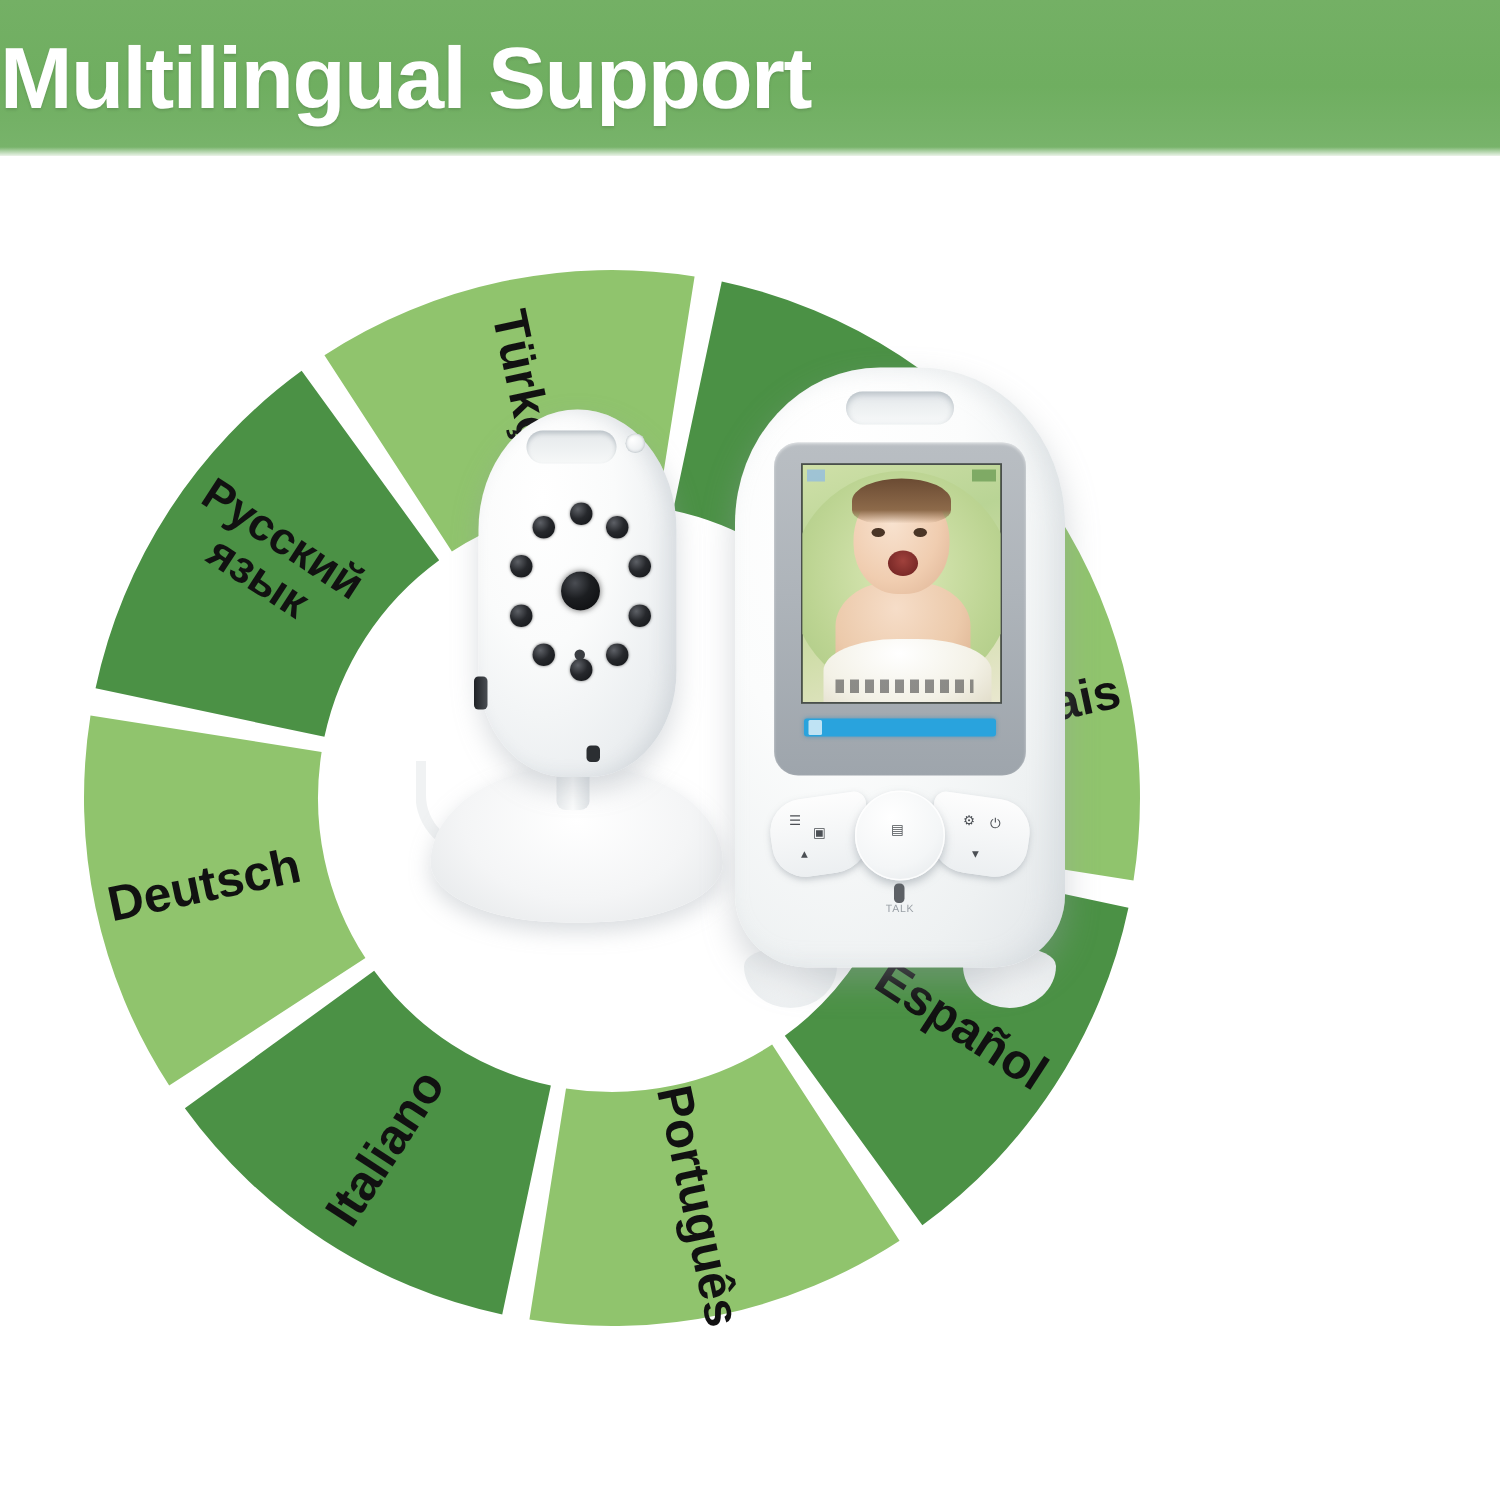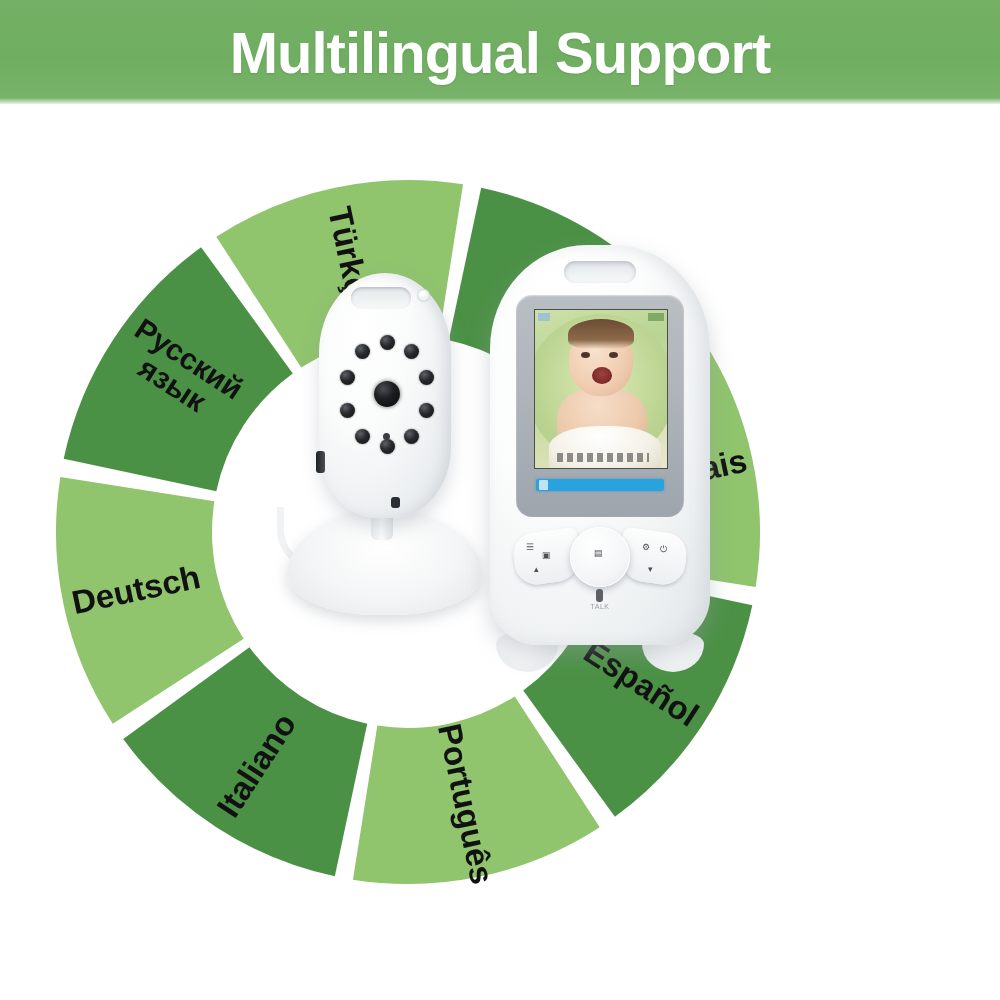--- a/index.html
+++ b/index.html
@@ -7,21 +7,21 @@
     width:1000px;height:1000px;
     background:#ffffff;
     font-family:"Liberation Sans",sans-serif;
     overflow:hidden;
     position:relative;
   }
   
   #header-band{
     position:absolute;left:0;top:0;width:1000px;height:104px;
     background:linear-gradient(180deg,#74b065 0%,#6fae60 55%,#79b46c 100%);
-    display:flex;align-items:center;justify-content:center;
+    display:flex;align-items:center;justify-content:flex-start;
   }
   #header-band::after{
     content:"";position:absolute;left:0;bottom:0;width:100%;height:6px;
     background:linear-gradient(180deg,rgba(255,255,255,0) 0%,rgba(255,255,255,.85) 100%);
   }
   #page-title{
     color:#ffffff;
     font-size:58px;
     font-weight:bold;
     letter-spacing:-1px;

